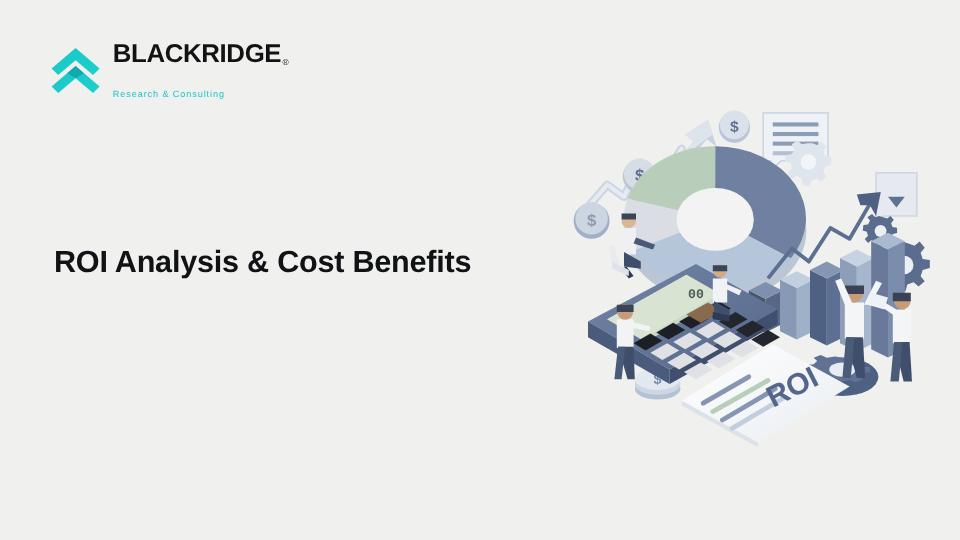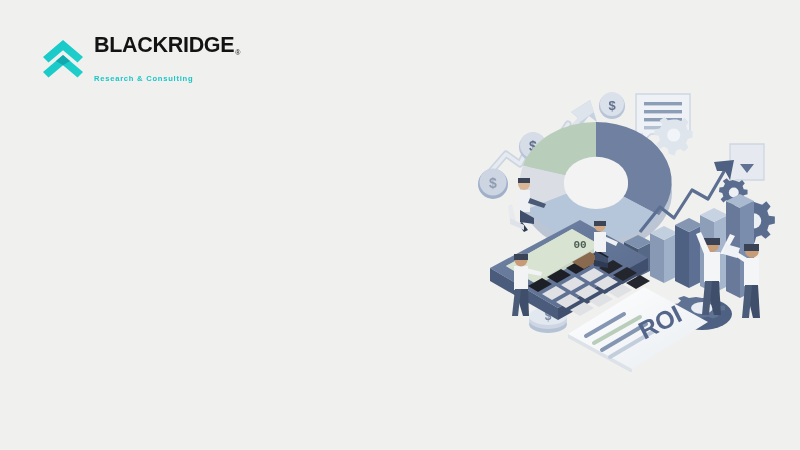--- a/index.html
+++ b/index.html
@@ -15,21 +15,21 @@
   .logo-mark{width:46px;height:44px;position:relative;flex:none;margin-right:8px;}
   .logo-text{display:flex;flex-direction:column;justify-content:center;padding-top:2px;}
   .logo-word-row{display:flex;align-items:flex-end;}
   .logo-word{
     font-size:21.5px;font-weight:bold;color:#131313;
     letter-spacing:-0.3px;line-height:1;
     font-family:"Liberation Sans", sans-serif;
   }
   .logo-reg{font-size:7px;color:#131313;line-height:1;margin-left:1px;margin-top:1px;}
   .logo-sub{
-    font-size:7.6px;font-weight:bold;color:#19c6c6;
+    font-size:7.6px;font-weight:normal;color:#19c6c6;
     letter-spacing:0.75px;margin-top:19px;line-height:1;
     white-space:nowrap;
   }
 
   
   .headline{
     position:absolute;left:45px;top:183px;width:430px;
     font-size:25.5px;font-weight:bold;color:#111214;
     line-height:1.52;letter-spacing:-0.2px;
   }
@@ -65,20 +65,21 @@
     <div class="logo-word-row">
       <span class="logo-word">BLACKRIDGE</span>
       <span class="logo-reg">®</span>
     </div>
     <div class="logo-sub">Research &amp; Consulting</div>
   </div>
 
 </div>
 
 <h1 class="headline">
+  <span class="l2">ROI Analysis &amp; Cost Benefits</span>
 </h1>
 
 <div class="illus">
 <svg viewBox="0 0 330 300" xmlns="http://www.w3.org/2000/svg">
   <defs>
     <linearGradient id="gBarA" x1="0" y1="0" x2="0" y2="1">
       <stop offset="0" stop-color="#9db0c9"></stop>
           <stop offset="1" stop-color="#7e92b0"></stop>
     </linearGradient>
     <linearGradient id="gBarB" x1="0" y1="0" x2="0" y2="1">

